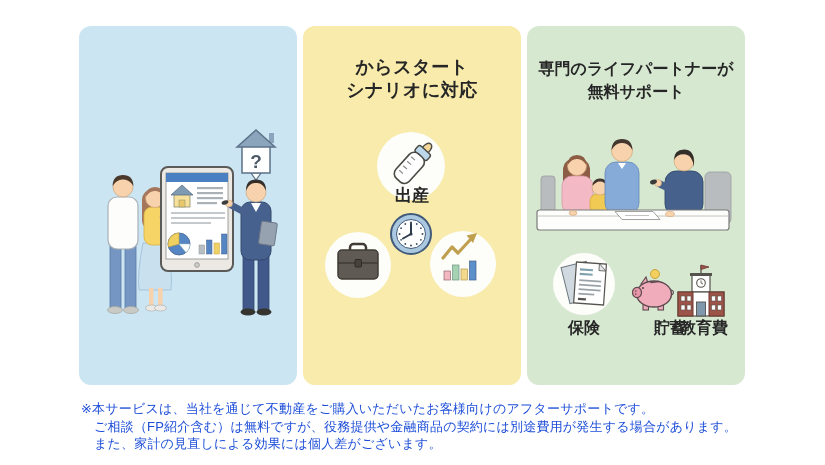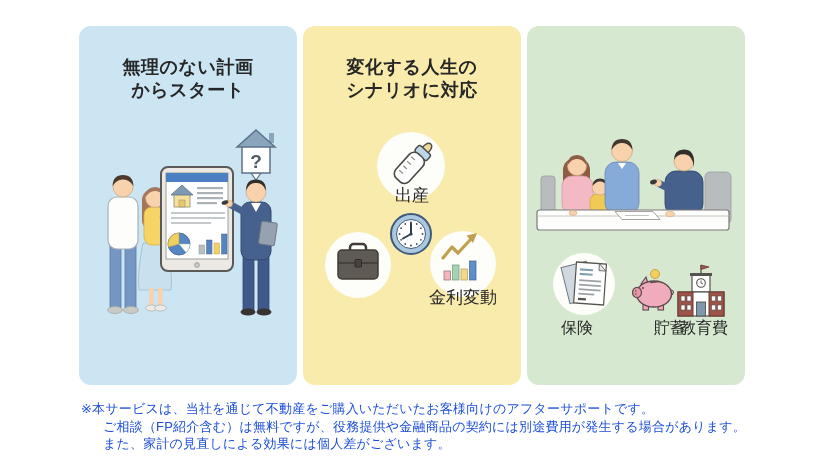--- a/index.html
+++ b/index.html
@@ -8,35 +8,33 @@
     font-family:"Liberation Sans","DejaVu Sans",sans-serif;overflow:hidden;
   }
   .panel{position:absolute;top:26px;width:218px;height:359px;border-radius:12px;}
   .panel svg{position:absolute;left:0;top:0;pointer-events:none;}
   .panel-title{
     position:relative;text-align:center;font-weight:bold;color:#262626;
     padding-top:30px;font-size:18px;line-height:23px;letter-spacing:0.5px;white-space:pre-line;
   }
   .panel-title.small{font-size:16px;letter-spacing:0;padding-top:31px;}
   .icon-label{
-    position:absolute;text-align:center;font-weight:normal;color:#262626;font-size:17px;
+    position:absolute;text-align:center;font-weight:bold;color:#262626;font-size:17px;
   }
   .icon-label.sz16{font-size:16px;}
   .disclaimer{
     position:absolute;left:81px;top:400px;width:700px;
     font-size:13px;line-height:17.5px;color:#1d4ed8;letter-spacing:0.2px;
   }
-  .disclaimer .indent{margin-left:22px;}
+  .disclaimer .indent{margin-left:13px;}
 </style>
 </head>
 <body>
 
 <div class="panel" style="left:79px;background:#cbe5f2;">
-  <div class="panel-title">無理のない計画
-からスタート</div>
   <svg width="218" height="359" viewBox="0 0 218 359">
 
     <g>
       <polygon points="172,147 182,147 177,154" fill="#ffffff" stroke="#5c7288" stroke-width="1.2"></polygon>
       <rect x="190" y="107" width="5" height="10" fill="#8ba6bc"></rect>
       <rect x="163" y="119" width="28" height="28" fill="#ffffff" stroke="#5c7288" stroke-width="1.5"></rect>
       <polygon points="158,121 177,104 196,121" fill="#8ba6bc" stroke="#5c7288" stroke-width="1.5"></polygon>
       <text x="177" y="142" font-size="19" font-weight="bold" fill="#4e5a66" text-anchor="middle">?</text>
     </g>
 
@@ -104,21 +102,21 @@
       <circle cx="150" cy="177.5" r="3.5" fill="#f7d2ac" stroke="#cfa478" stroke-width="0.6"></circle>
       <ellipse cx="146" cy="176.5" rx="3.5" ry="2" fill="#3c3c3c" transform="rotate(-20 146 176.5)"></ellipse>
       <rect x="181" y="196" width="16" height="23" rx="2" fill="#97a2b0" stroke="#6d7888" stroke-width="1" transform="rotate(8 189 207)"></rect>
       <circle cx="177" cy="166" r="10" fill="#f7d2ac" stroke="#cfa478" stroke-width="0.7"></circle>
       <path d="M167 164.5 Q167 153.5 177 153.5 Q187 153.5 187 164.5 Q183.5 156 177 157 Q170.5 156 167 164.5 Z" fill="#332e29"></path>
     </g>
   </svg>
 </div>
 
 <div class="panel" style="left:303px;background:#f8ebab;">
-  <div class="panel-title">変化する人生の
+  <div class="panel-title">からスタート
 シナリオに対応</div>
   <svg width="218" height="359" viewBox="0 0 218 359">
 
     <g>
       <circle cx="108" cy="140" r="34" fill="#fdfdf9"></circle>
       <g transform="rotate(42 108 140)">
         <path d="M104 119 Q104 110.5 108 110.5 Q112 110.5 112 119 Z" fill="#f4d79a" stroke="#4a4a44" stroke-width="1.4"></path>
         <rect x="100" y="118.5" width="16" height="8" rx="2.5" fill="#bcd7ea" stroke="#4a4a44" stroke-width="1.4"></rect>
         <rect x="99" y="126" width="18" height="33" rx="6.5" fill="#ffffff" stroke="#4a4a44" stroke-width="1.6"></rect>
         <line x1="102" y1="133" x2="107" y2="133" stroke="#8a8a84" stroke-width="1.2"></line>
@@ -162,24 +160,25 @@
       <circle cx="160" cy="238" r="33" fill="#fdfdf9"></circle>
       <rect x="141" y="245" width="6.5" height="9" fill="#f3b7c0" stroke="#8c6a70" stroke-width="0.7"></rect>
       <rect x="149.5" y="239" width="6.5" height="15" fill="#a6d2b4" stroke="#6f9480" stroke-width="0.7"></rect>
       <rect x="158" y="243" width="6.5" height="11" fill="#f3d98b" stroke="#b09a55" stroke-width="0.7"></rect>
       <rect x="166.5" y="235" width="6.5" height="19" fill="#5c90ca" stroke="#44618c" stroke-width="0.7"></rect>
       <polyline points="140,232 149,221 155,227 167,214" fill="none" stroke="#bfa04e" stroke-width="3.2" stroke-linecap="round" stroke-linejoin="round"></polyline>
       <polygon points="174,207 163.5,209.5 170,217" fill="#bfa04e"></polygon>
     </g>
   </svg>
   <div class="icon-label" style="left:0;right:0;top:158px;">出産</div>
-  <div class="icon-label" style="left:108px;width:104px;top:260px;">金利変動</div>
 </div>
 
 <div class="panel" style="left:527px;background:#d7e8d1;">
+  <div class="panel-title small">専門のライフパートナーが
+無料サポート</div>
   <svg width="218" height="359" viewBox="0 0 218 359">
 
     <rect x="14" y="150" width="14" height="46" rx="3" fill="#b9bcbe" stroke="#9a9da0" stroke-width="0.8"></rect>
     <rect x="178" y="146" width="26" height="52" rx="5" fill="#b9bcbe" stroke="#9a9da0" stroke-width="0.8"></rect>
 
     <g>
       <rect x="36" y="132" width="27" height="40" rx="12" fill="#8d5c44"></rect>
       <rect x="35" y="150" width="31" height="38" rx="10" fill="#f3bac6" stroke="#d898a8" stroke-width="0.8"></rect>
       <circle cx="50" cy="140" r="9.5" fill="#f7d2ac" stroke="#cfa478" stroke-width="0.7"></circle>
       <path d="M40.5 139 Q41 129 50 129 Q59 129 59.5 139 Q55 132.5 50 133 Q45 132.5 40.5 139 Z" fill="#8d5c44"></path>
@@ -269,21 +268,21 @@
         <rect x="154" y="279" width="4" height="5"></rect>
           <rect x="160" y="279" width="4" height="5"></rect>
         <rect x="184.5" y="270" width="4" height="5"></rect>
           <rect x="190.5" y="270" width="4" height="5"></rect>
         <rect x="184.5" y="279" width="4" height="5"></rect>
           <rect x="190.5" y="279" width="4" height="5"></rect>
       </g>
       <rect x="169.5" y="276" width="9" height="14" fill="#7f98ac" stroke="#55534e" stroke-width="0.9"></rect>
     </g>
   </svg>
-  <div class="icon-label sz16" style="left:12px;width:76px;top:292px;text-align:center;">保険</div>
+  <div class="icon-label sz16" style="left:19px;width:76px;top:292px;text-align:center;">保険</div>
   <div class="icon-label sz16" style="left:95px;width:64px;top:292px;text-align:right;">貯蓄</div>
   <div class="icon-label sz16" style="left:146px;width:62px;top:292px;text-align:center;">教育費</div>
 </div>
 
 <div class="disclaimer">
   <div>※本サービスは、当社を通じて不動産をご購入いただいたお客様向けのアフターサポートです。</div>
   <div class="indent">ご相談（FP紹介含む）は無料ですが、役務提供や金融商品の契約には別途費用が発生する場合があります。</div>
   <div class="indent">また、家計の見直しによる効果には個人差がございます。</div>
 </div>
 

